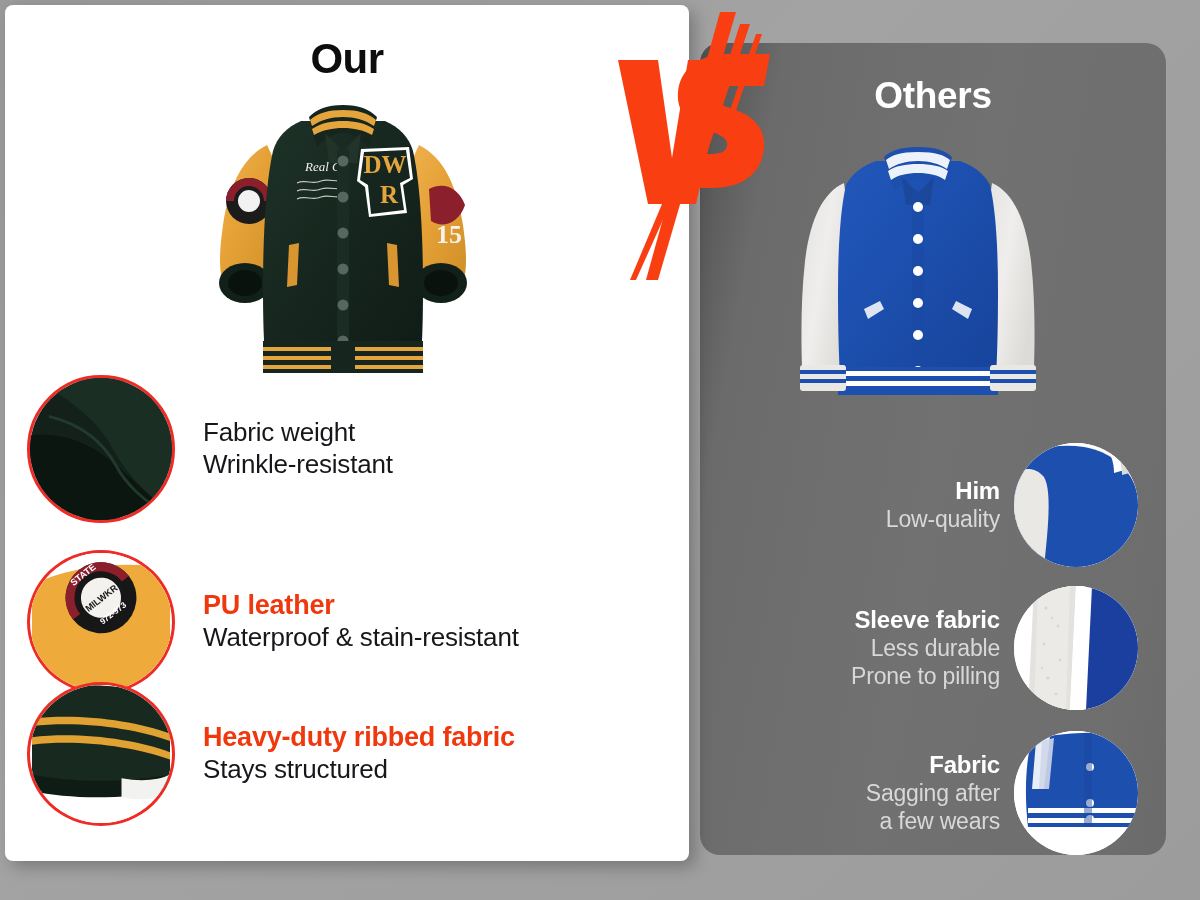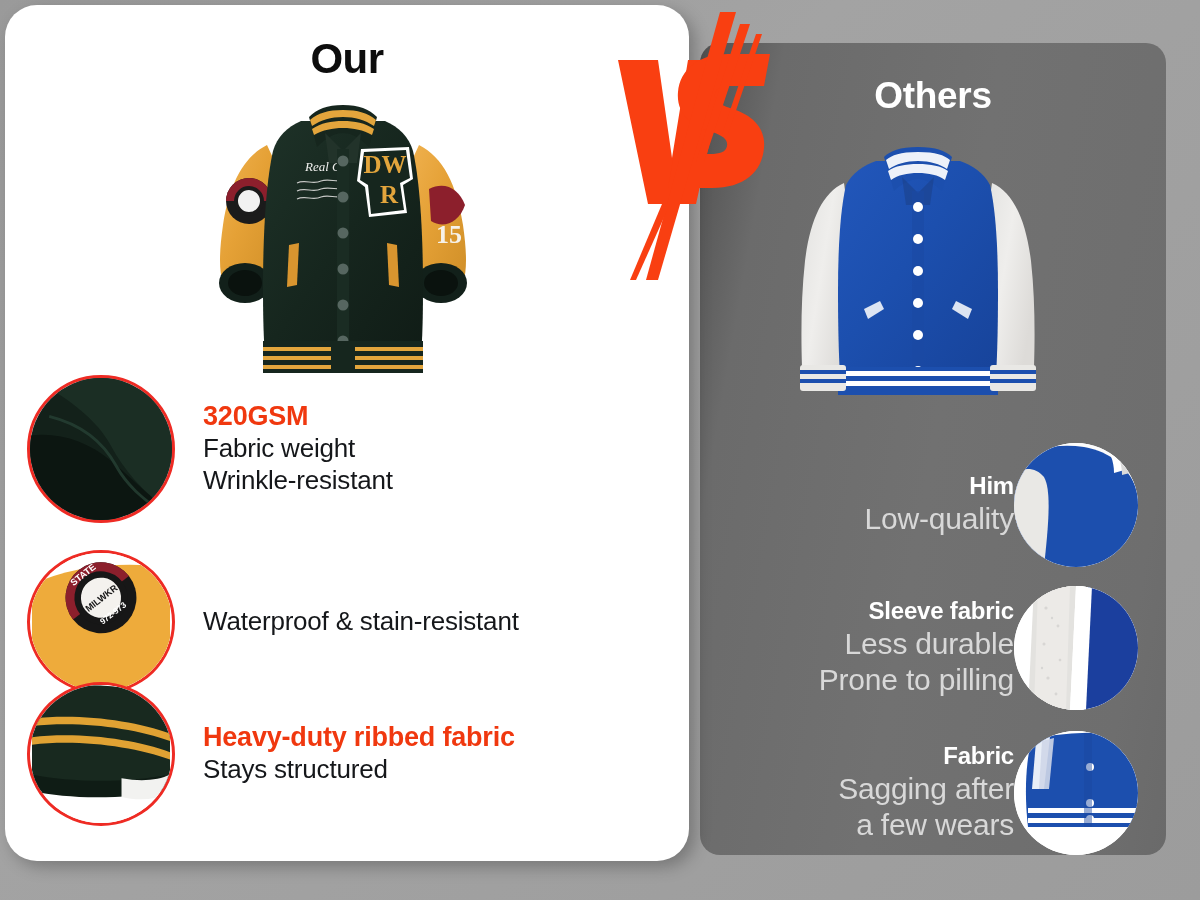--- a/index.html
+++ b/index.html
@@ -31,21 +31,21 @@
   }
 
   
   .our-card {
     position: absolute;
     left: 5px;
     top: 5px;
     width: 684px;
     height: 856px;
     background: #ffffff;
-    border-radius: 32px;
+    border-radius: 8px;
     box-shadow: 6px 6px 16px rgba(0,0,0,0.25);
     overflow: hidden;
   }
 
   
   .our-title {
     position: absolute;
     left: 0; top: 30px;
     width: 684px;
     text-align: center;
@@ -127,30 +127,30 @@
     display: flex;
     align-items: center;
     justify-content: flex-end;
     width: 420px;
     left: 18px;
   }
   .ofeature-1 { top: 400px; }
   .ofeature-2 { top: 543px; }
   .ofeature-3 { top: 688px; }
 
-  .otext { text-align: right; }
+  .otext { text-align: right; margin-right: 14px; }
   .ohead {
     font-size: 24px;
     font-weight: bold;
     color: #ffffff;
     line-height: 1.2;
     letter-spacing: -0.2px;
   }
   .osub {
-    font-size: 30px;
+    font-size: 23px;
     color: #d8d8d8;
     line-height: 1.22;
     letter-spacing: -0.2px;
   }
 
   .othumb {
     width: 124px;
     height: 124px;
     flex: 0 0 124px;
     border-radius: 50%;
@@ -366,21 +366,20 @@
     <div class="feature feature-1">
       <div class="fthumb">
         <svg class="fill" viewBox="0 0 148 148" xmlns="http://www.w3.org/2000/svg">
           <rect width="148" height="148" fill="#13211a"></rect>
           <path d="M0 0 C40 20 70 44 84 70 C98 96 120 122 148 140 L148 0 Z" fill="#1b2e24"></path>
           <path d="M0 60 C30 56 60 66 84 86 C106 104 126 126 148 140 L148 148 L0 148 Z" fill="#0c1611"></path>
           <path d="M20 40 C52 48 76 66 90 92 C100 110 118 128 140 140" stroke="#274134" stroke-width="3" fill="none" opacity="0.8"></path>
         </svg>
       </div>
       <div class="ftext">
-        <div class="fhead">320GSM</div>
         <div class="fsub">Fabric weight</div>
         <div class="fsub">Wrinkle-resistant</div>
       </div>
     </div>
 
     <div class="feature feature-2">
       <div class="fthumb">
         <svg class="fill" viewBox="0 0 148 148" xmlns="http://www.w3.org/2000/svg">
           <rect width="148" height="148" fill="#ffffff"></rect>
           <path d="M0 34 C40 14 100 8 148 16 L148 148 L0 148 Z" fill="#eeab3b"></path>
@@ -389,20 +388,21 @@
             <path d="M-38 0 A38 38 0 0 1 38 0 Z" fill="#8c1f2c"></path>
             <circle r="26" fill="#f4f2ee"></circle>
             <circle r="25" fill="none" stroke="#171717" stroke-width="7"></circle>
             <text y="-28" font-family="Liberation Sans, sans-serif" font-size="10" font-weight="bold" fill="#ffffff" text-anchor="middle">STATE</text>
             <text y="4" font-family="Liberation Sans, sans-serif" font-size="10" font-weight="bold" fill="#171717" text-anchor="middle">MILWKR</text>
             <text y="24" font-family="Liberation Sans, sans-serif" font-size="9" font-weight="bold" fill="#ffffff" text-anchor="middle">972-973</text>
           </g>
         </svg>
       </div>
       <div class="ftext">
+        <div class="fhead">PU leather</div>
         <div class="fsub">Waterproof &amp; stain-resistant</div>
       </div>
     </div>
 
     <div class="feature feature-3">
       <div class="fthumb">
         <svg class="fill" viewBox="0 0 148 148" xmlns="http://www.w3.org/2000/svg">
           <rect width="148" height="148" fill="#ffffff"></rect>
           <path d="M0 4 C50 -4 110 0 148 14 L148 96 C100 112 40 118 0 112 Z" fill="#18291f"></path>
           <path d="M0 36 C50 30 110 38 148 52 L148 60 C110 46 50 38 0 44 Z" fill="#e0a233"></path>

